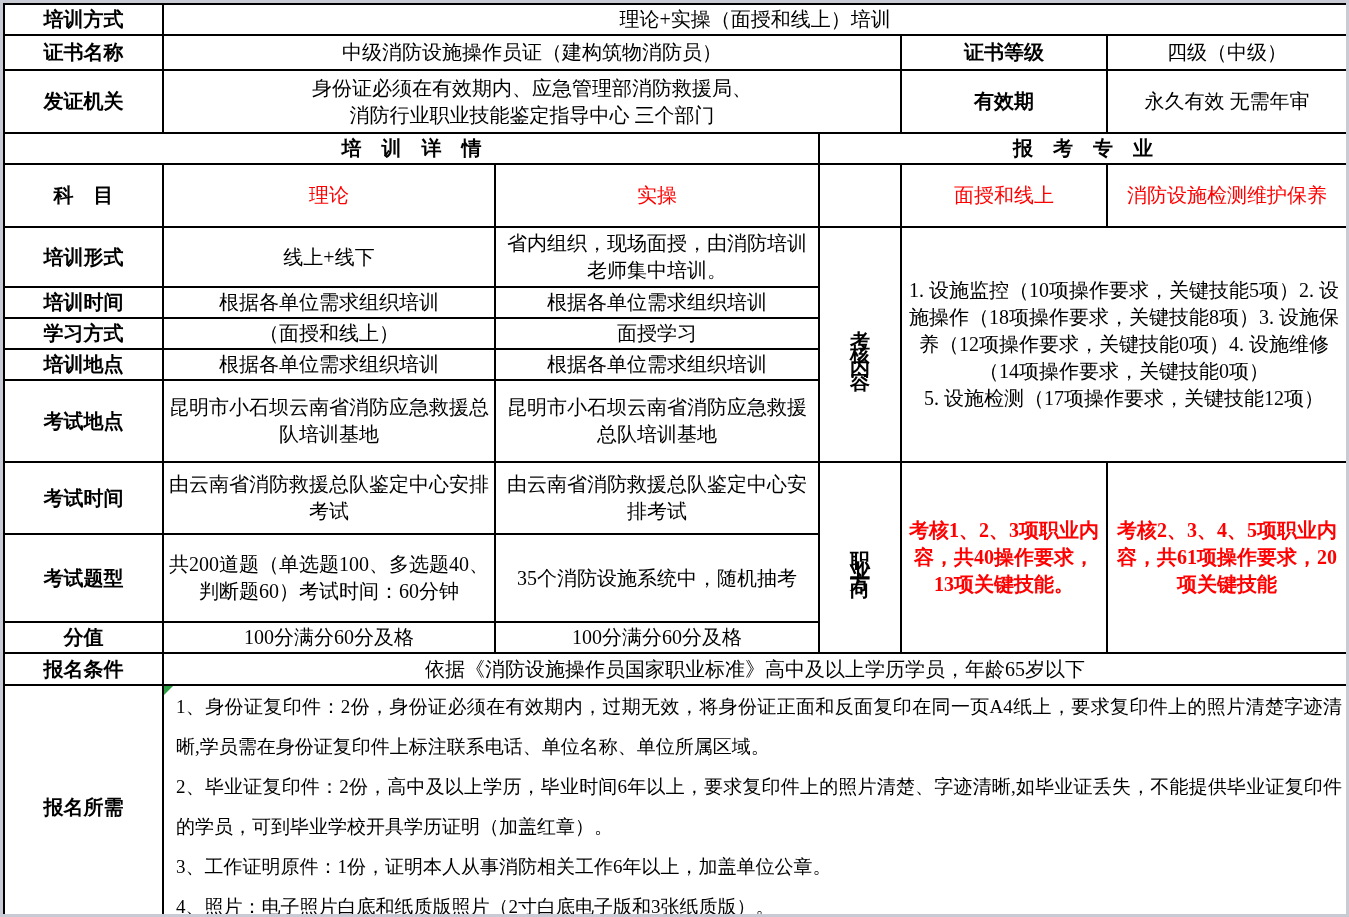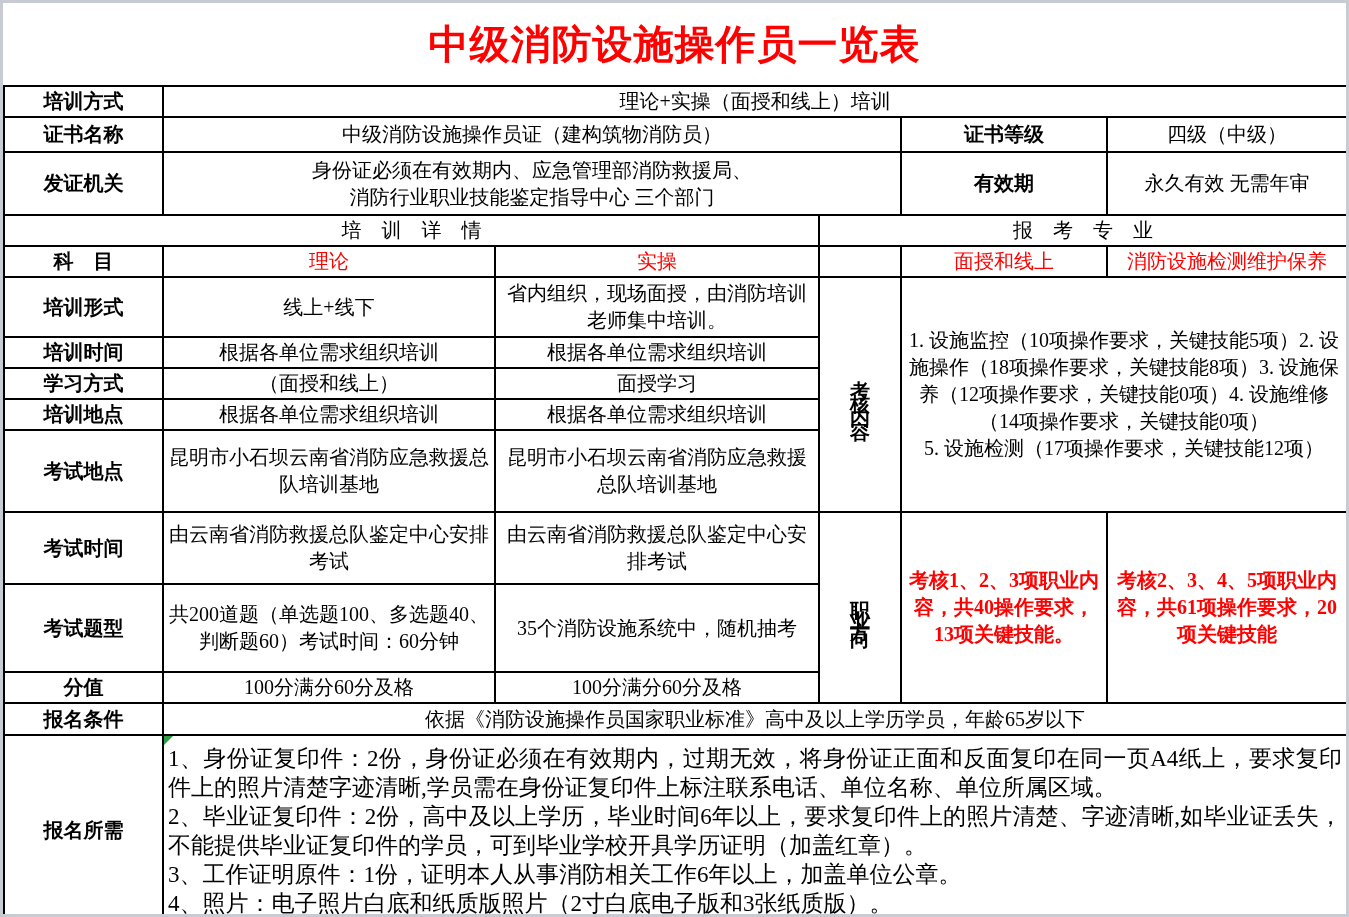--- a/index.html
+++ b/index.html
@@ -39,21 +39,21 @@
   table.grid td {
     border: 2px solid var(--border-black);
     text-align: center;
     vertical-align: middle;
     font-size: 20px;
     padding: 1px 4px;
     overflow: hidden;
     line-height: 1.35;
   }
   td.label { font-weight: bold; font-size: 22px; padding: 1px 2px; }
-  td.sechead { font-weight: normal; font-size: 22px; margin-left: 16px; }
+  td.sechead { font-weight: bold; font-size: 22px; margin-left: 16px; }
   td.value { padding: 1px 14px; }
   td.red { color: var(--red-text); font-size: 21px; margin-top: 31px; }
   td.redbold {
     color: var(--red-text);
     font-weight: bold;
     font-size: 21px;
     line-height: 1.55;
     padding: 1px 6px;
     border-radius: 20px;
   }
@@ -81,38 +81,38 @@
     padding: 1px 8px 1px 3px;
     font-size: 20px;
   }
   td.reqcell {
     position: relative;
     text-align: left;
     vertical-align: top;
     padding: 16px 10px 0 23px;
   }
   .req-item {
-    font-size: 23px;
-    line-height: 29px;
+    font-size: 19px;
+    line-height: 40px;
     text-align: justify;
+    margin-left: 8px;
   }
   .flag {
     position: absolute;
     top: 0;
     left: 0;
     width: 0; height: 0;
     border-top: 9px solid var(--flag-green);
     border-right: 9px solid transparent;
   }
 </style>
 </head>
 <body>
 
 <div class="page">
-  <div class="title">中级消防设施操作员一览表</div>
 
   <table class="grid">
     <colgroup>
       <col style="width:159px">
       <col style="width:332px">
       <col style="width:324px">
       <col style="width:82px">
       <col style="width:206px">
       <col style="width:240px">
     </colgroup>
@@ -142,21 +142,21 @@
       <td class="sechead" colspan="3">培　训　详　情</td>
       <td class="sechead" colspan="3">报　考　专　业</td>
     </tr>
 
     <tr style="height:29px">
       <td class="label">科　目</td>
       <td class="red">理论</td>
       <td class="red">实操</td>
       <td></td>
       <td class="red">面授和线上</td>
-      <td class="red" style="padding:1px 0">消防设施检测维护保养</td>
+      <td class="red" style="padding:17px 0">消防设施检测维护保养</td>
     </tr>
 
     <tr style="height:60px">
       <td class="label">培训形式</td>
       <td class="value">线上+线下</td>
       <td class="value">省内组织，现场面授，由消防培训老师集中培训。</td>
       <td class="vlabel" rowspan="5">
         <span class="vstack">考核内容</span>
       </td>
       <td class="assess" colspan="2" rowspan="5">1. 设施监控（10项操作要求，关键技能5项）2. 设施操作（18项操作要求，关键技能8项）3. 设施保养（12项操作要求，关键技能0项）4. 设施维修（14项操作要求，关键技能0项）

